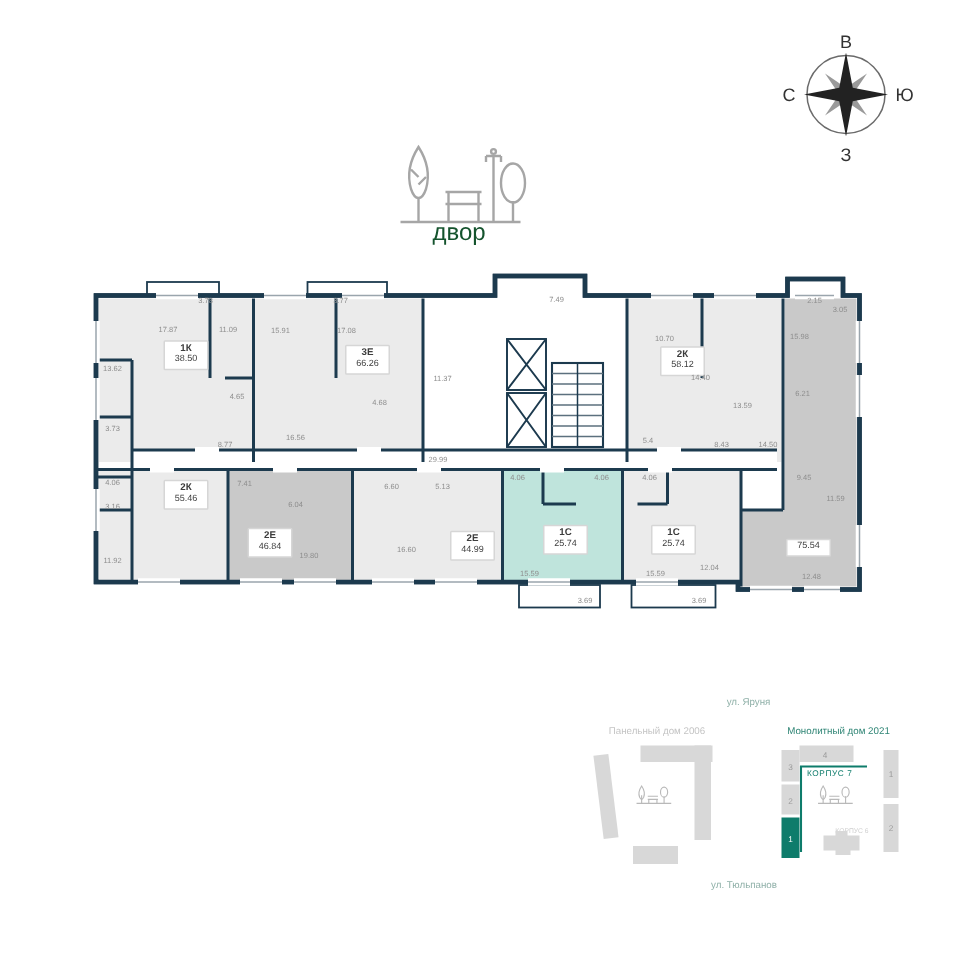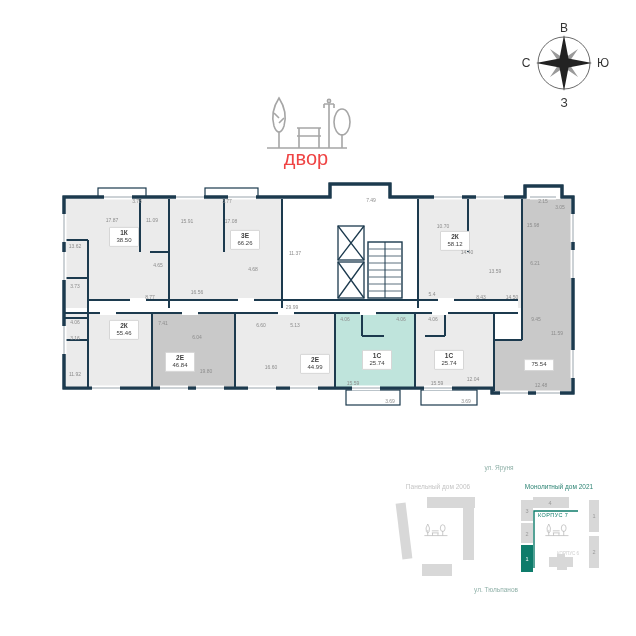--- a/index.html
+++ b/index.html
@@ -12,21 +12,21 @@
   .fill-selected{fill:#bfe4dc;}
   .fill-white{fill:#ffffff;}
   
   #room-labels{position:absolute;left:0;top:0;width:636px;height:636px;pointer-events:none;z-index:6;}
   .room-label{position:absolute;transform:translate(-50%,-50%);font-size:5px;color:#8d8d8d;white-space:nowrap;}
   
   .apt-label{position:absolute;transform:translate(-50%,-50%);background:#ffffff;border:1px solid #d6d6d6;border-radius:1px;text-align:center;padding:1px 3px;line-height:1.3;color:#3d3d3d;z-index:5;min-width:22px;}
   .apt-type{display:block;font-size:6.5px;font-weight:bold;}
   .apt-area{display:block;font-size:6px;}
   
-  .dvor-text{position:absolute;transform:translate(-50%,0);font-size:20px;color:#ef4444;z-index:4;}
+  .dvor-text{position:absolute;transform:translate(-50%,0);font-size:16px;color:#14532d;z-index:4;}
   
   text{font-family:"Liberation Sans",sans-serif;}
 </style>
 </head>
 <body>
 
 <svg class="abs" style="left:0;top:0;" width="636" height="636" viewBox="0 0 636 636">
   <defs>
     <g id="mini-park" fill="none" stroke="#b9b9b9" stroke-width="1.1">
       <path d="M2,20 H36"></path>

